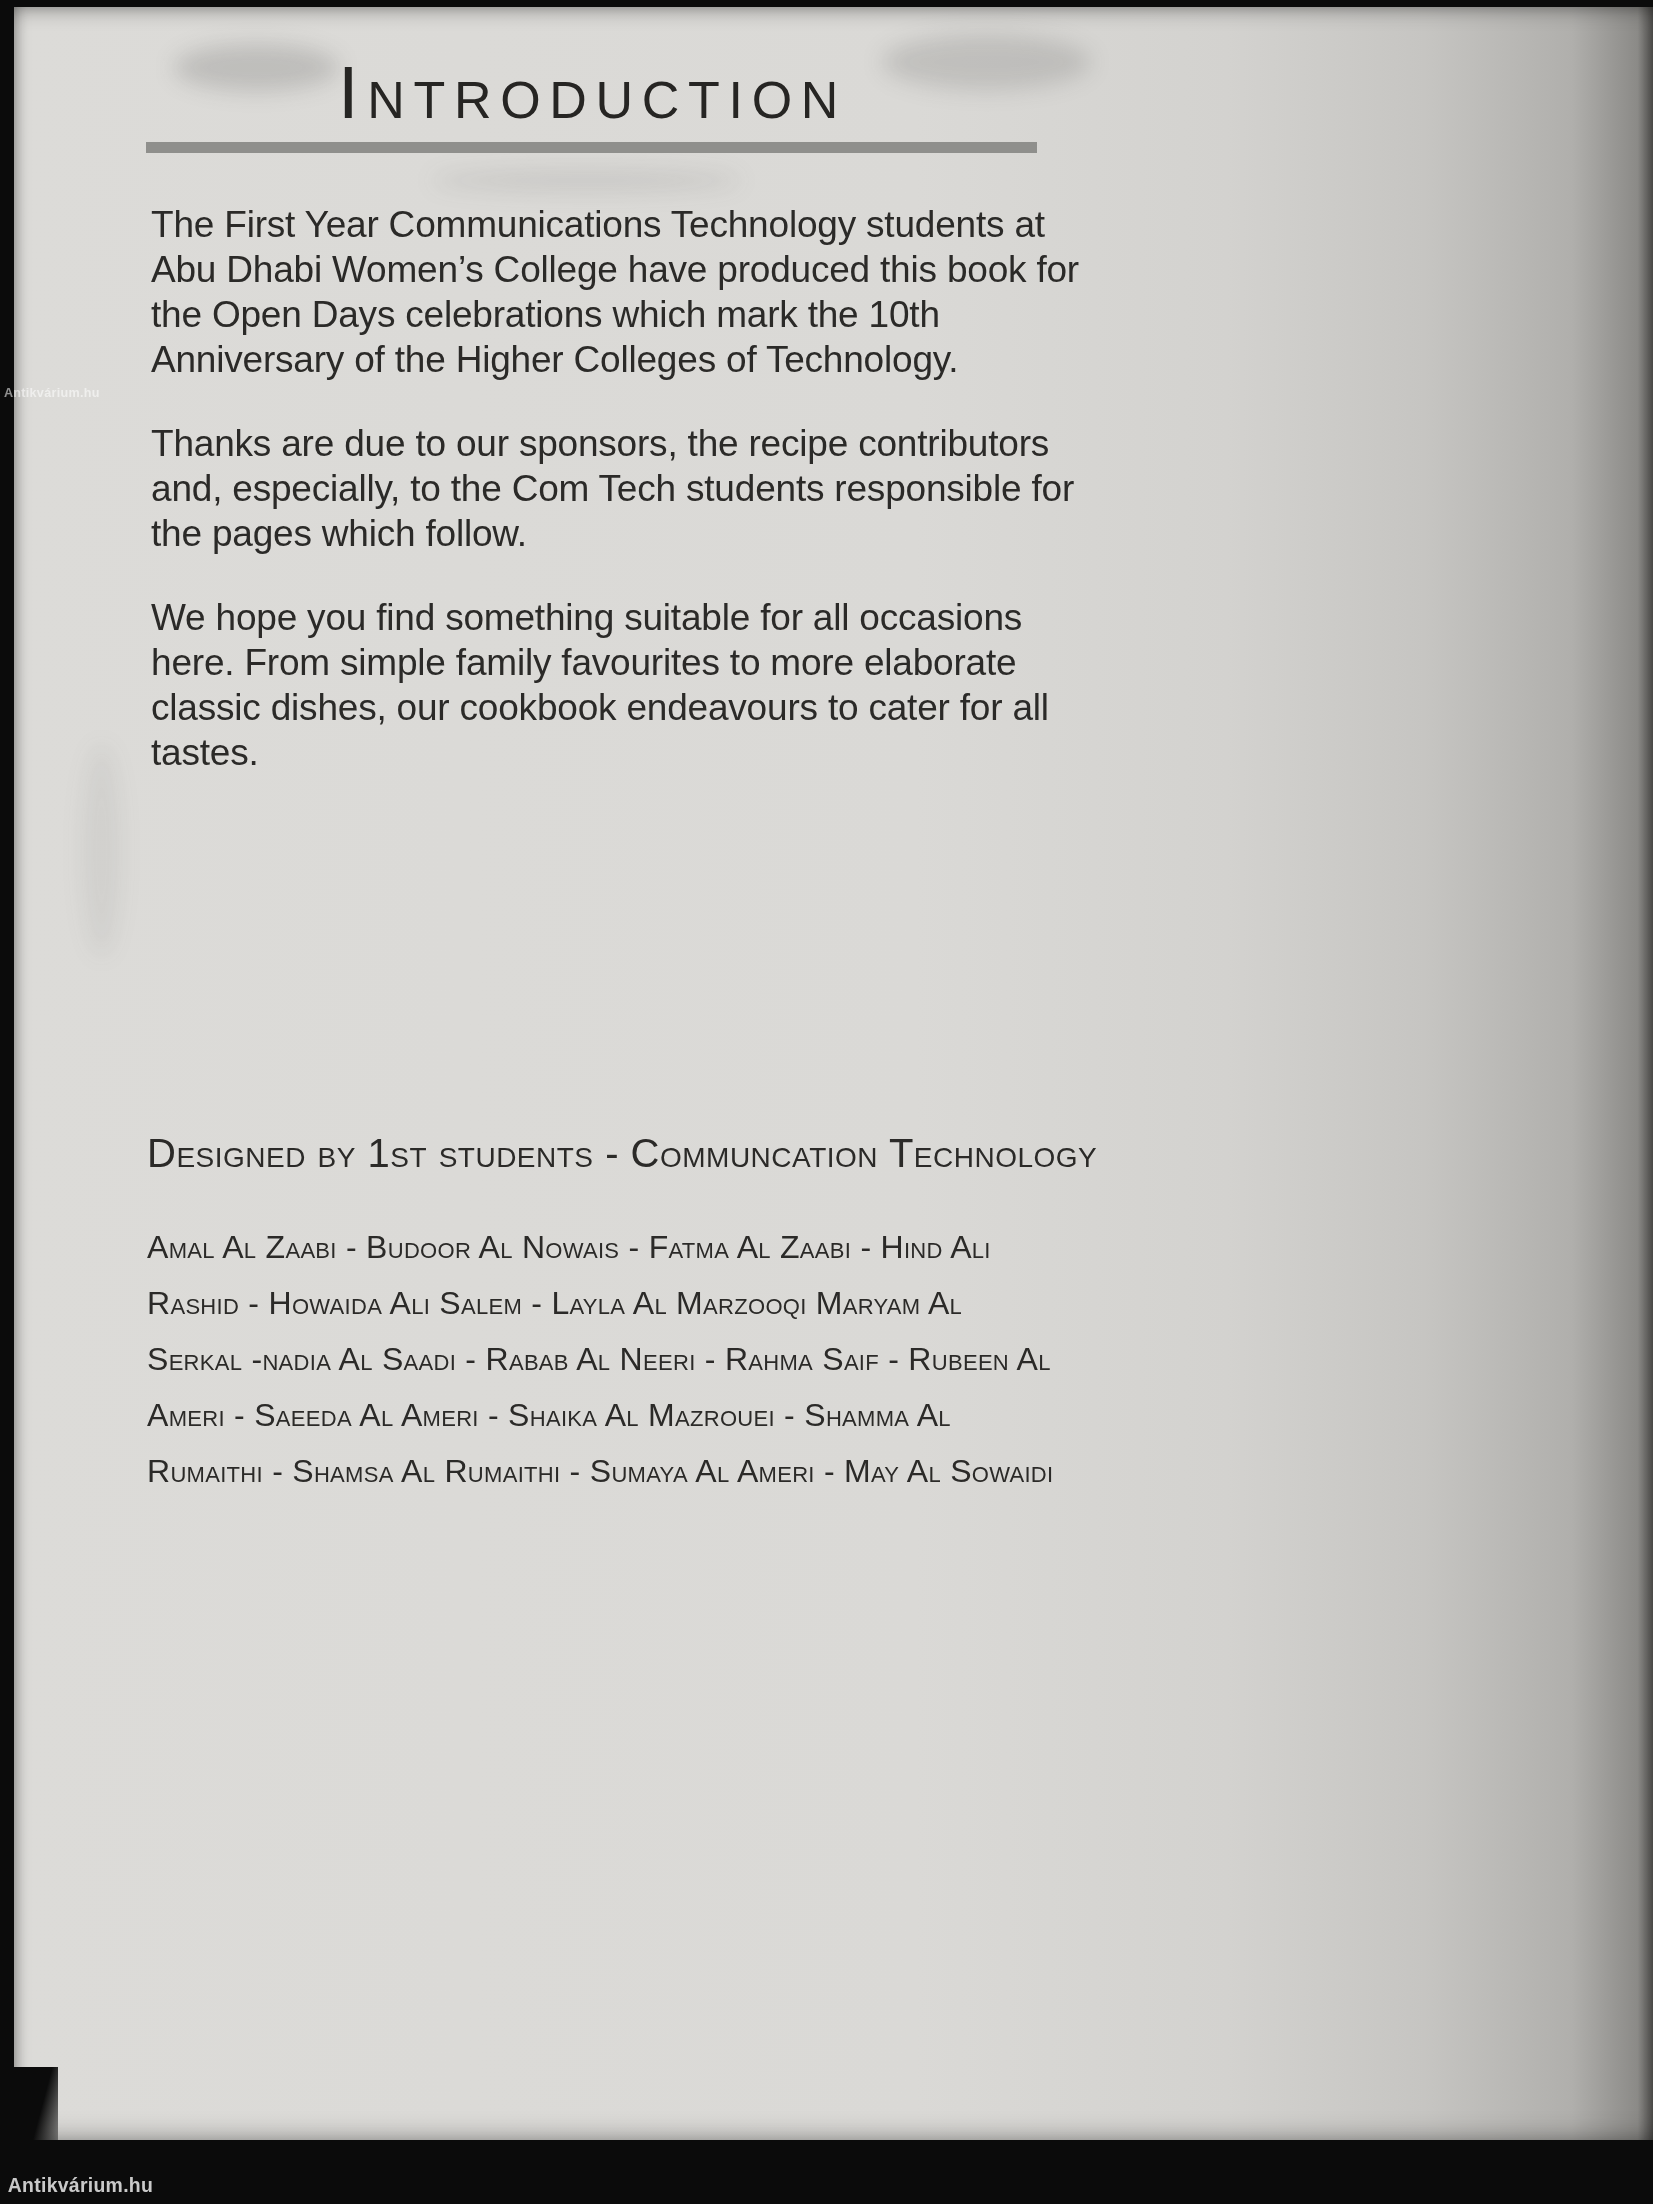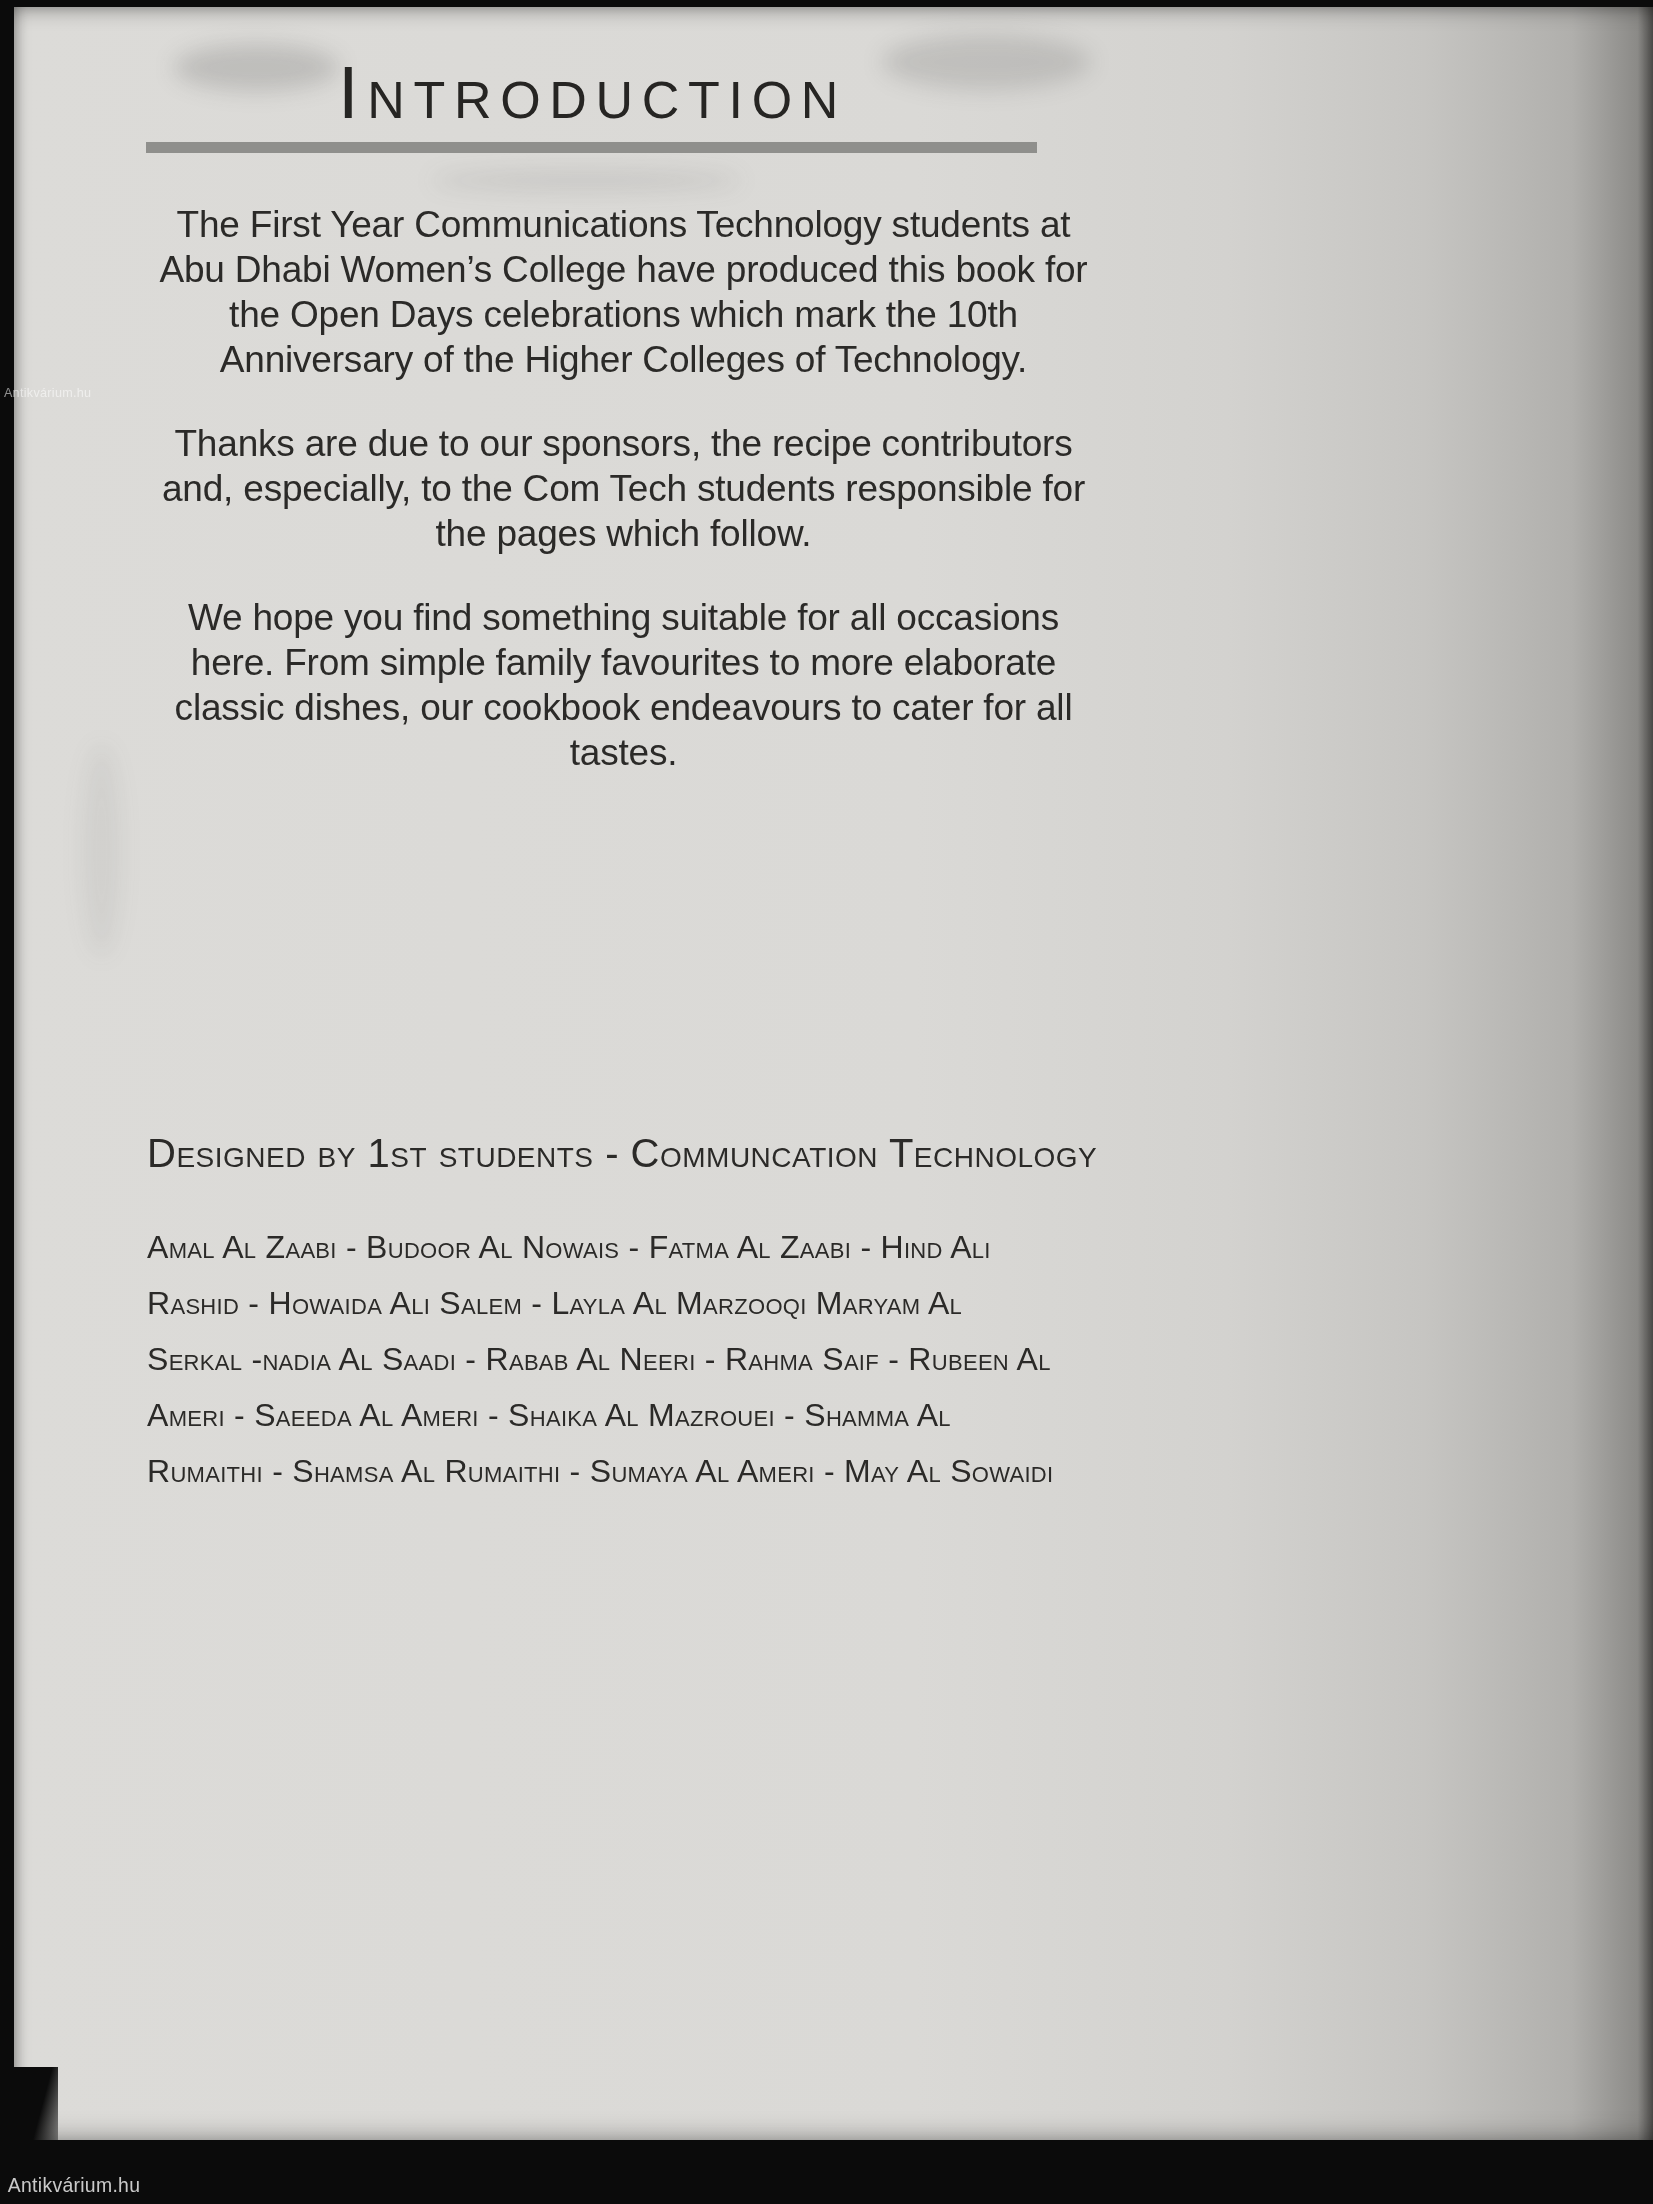--- a/index.html
+++ b/index.html
@@ -59,21 +59,21 @@
   }
   #body-text {
     position:absolute;
     left:147px; top:202px;
     width:941px;
     font-size:37px;
     line-height:45px;
     letter-spacing:-0.2px;
     color:#2b2a28;
   }
-  #body-text p { margin:0 0 39px 12px;text-align:center; }
+  #body-text p { margin:0 0 39px 4px; }
   #body-text p:last-child { margin-bottom:0; }
 
   #credits-heading {
     position:absolute;
     left:147px; top:1131px;
     width:999px;
     font-variant: small-caps;
     font-size:40px;
     letter-spacing:0.5px;
     color:#2b2a28;
@@ -95,20 +95,21 @@
     position:absolute;
     left:0; top:2067px;
     width:58px; height:138px;
     background:linear-gradient(105deg, #0b0b0b 55%, rgba(11,11,11,0) 100%);
   }
 
   .watermark {
     color:rgba(255,255,255,0.78);
     font-size:19.4px;
     letter-spacing:0.3px;
+    font-weight:bold;
   }
   #watermark-bottom {
     position:absolute;
     left:7.8px; top:2174px;
   }
   #watermark-side {
     position:absolute;
     left:3.9px; top:386px;
     font-size:12.6px;
     color:rgba(255,255,255,0.55);

